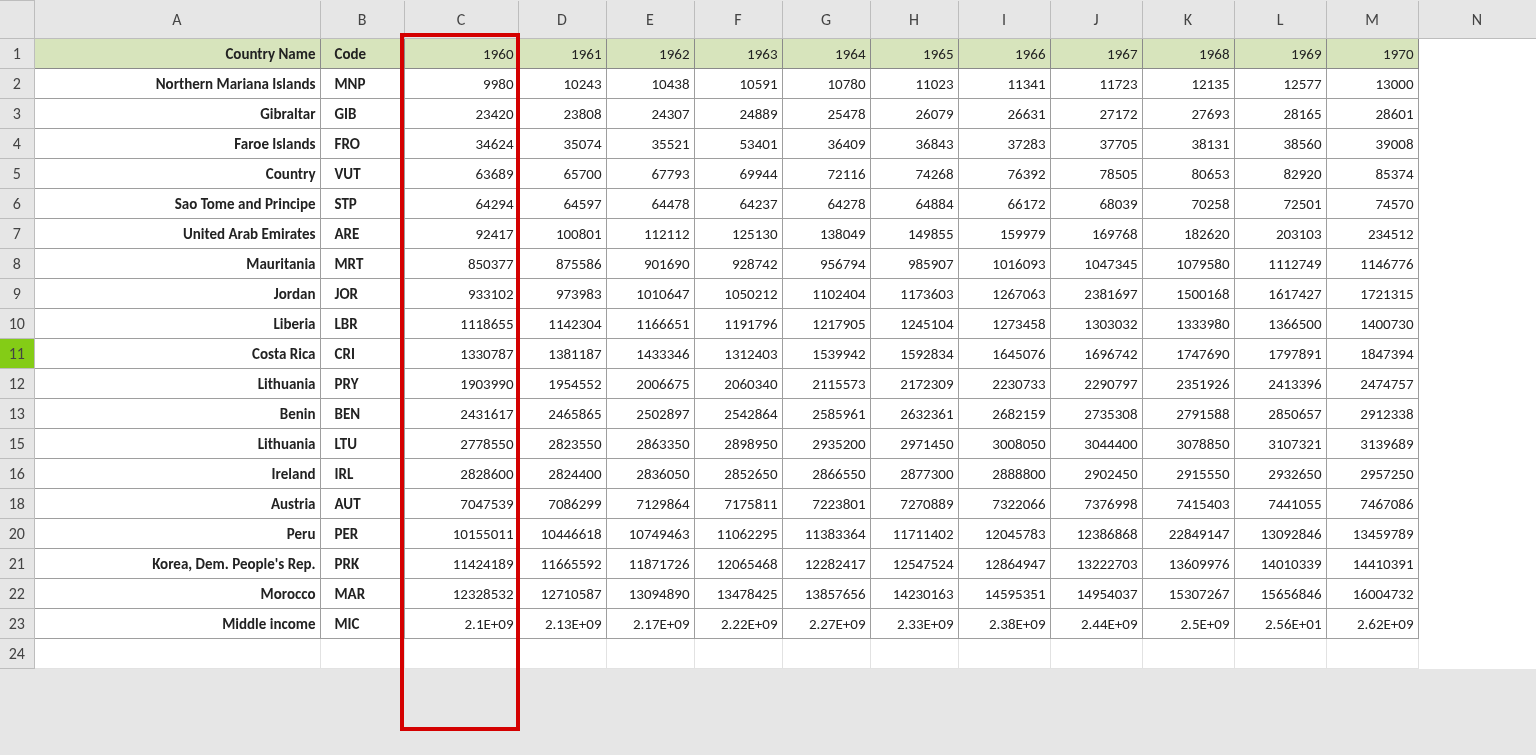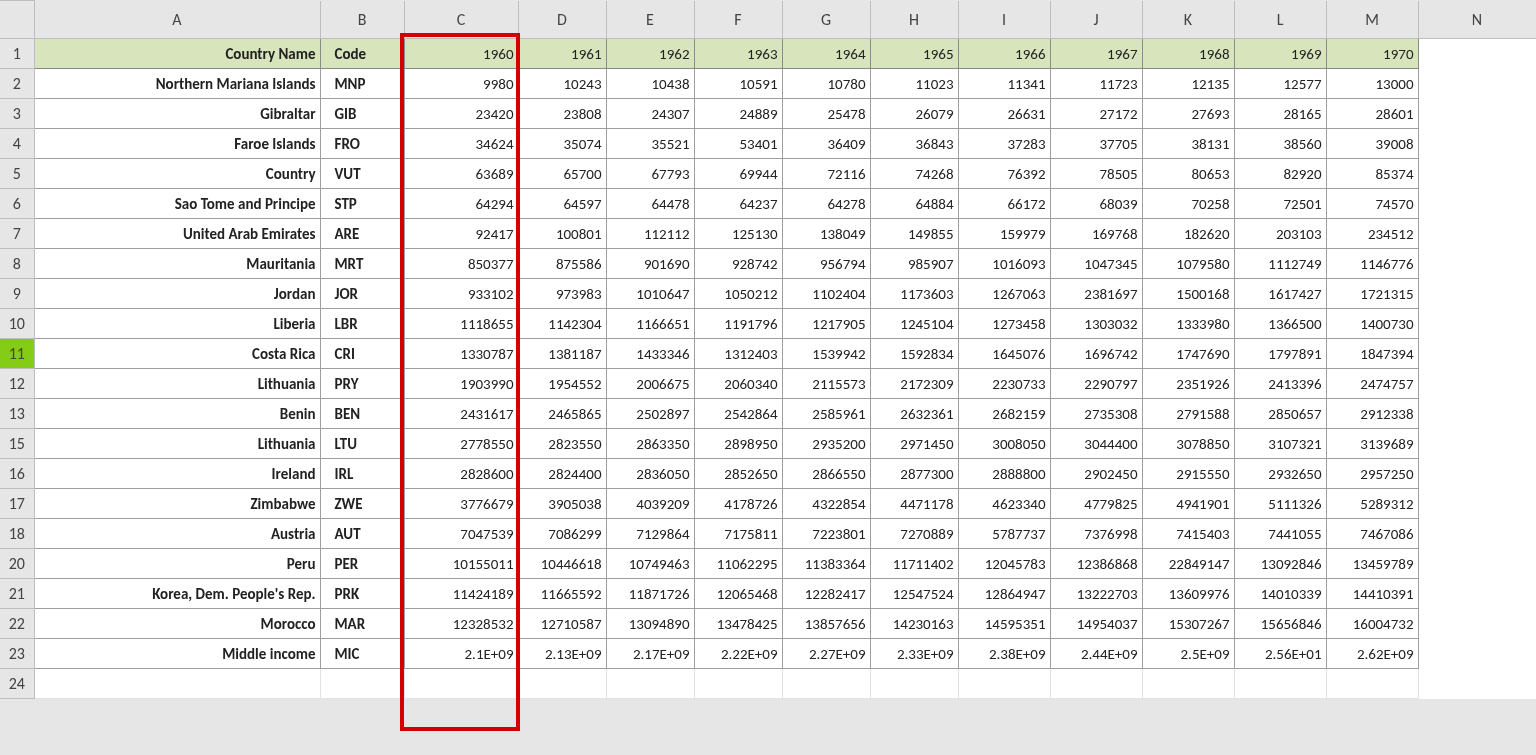--- a/index.html
+++ b/index.html
@@ -422,47 +422,30 @@
           <td class="b num">2866550</td>
           <td class="b num">2877300</td>
           <td class="b num">2888800</td>
           <td class="b num">2902450</td>
           <td class="b num">2915550</td>
           <td class="b num">2932650</td>
           <td class="b num">2957250</td>
           <td class="ncell"></td>
         </tr>
         <tr>
-          <td class="row-h">17</td>
-          <td class="b name">Zimbabwe</td>
-          <td class="b code">ZWE</td>
-          <td class="b num">3776679</td>
-          <td class="b num">3905038</td>
-          <td class="b num">4039209</td>
-          <td class="b num">4178726</td>
-          <td class="b num">4322854</td>
-          <td class="b num">4471178</td>
-          <td class="b num">4623340</td>
-          <td class="b num">4779825</td>
-          <td class="b num">4941901</td>
-          <td class="b num">5111326</td>
-          <td class="b num">5289312</td>
-          <td class="ncell"></td>
-        </tr>
-        <tr>
           <td class="row-h">18</td>
           <td class="b name">Austria</td>
           <td class="b code">AUT</td>
           <td class="b num">7047539</td>
           <td class="b num">7086299</td>
           <td class="b num">7129864</td>
           <td class="b num">7175811</td>
           <td class="b num">7223801</td>
           <td class="b num">7270889</td>
-          <td class="b num">5787737</td>
+          <td class="b num">7322066</td>
           <td class="b num">7376998</td>
           <td class="b num">7415403</td>
           <td class="b num">7441055</td>
           <td class="b num">7467086</td>
           <td class="ncell"></td>
         </tr>
         <tr>
           <td class="row-h">20</td>
           <td class="b name">Peru</td>
           <td class="b code">PER</td>

